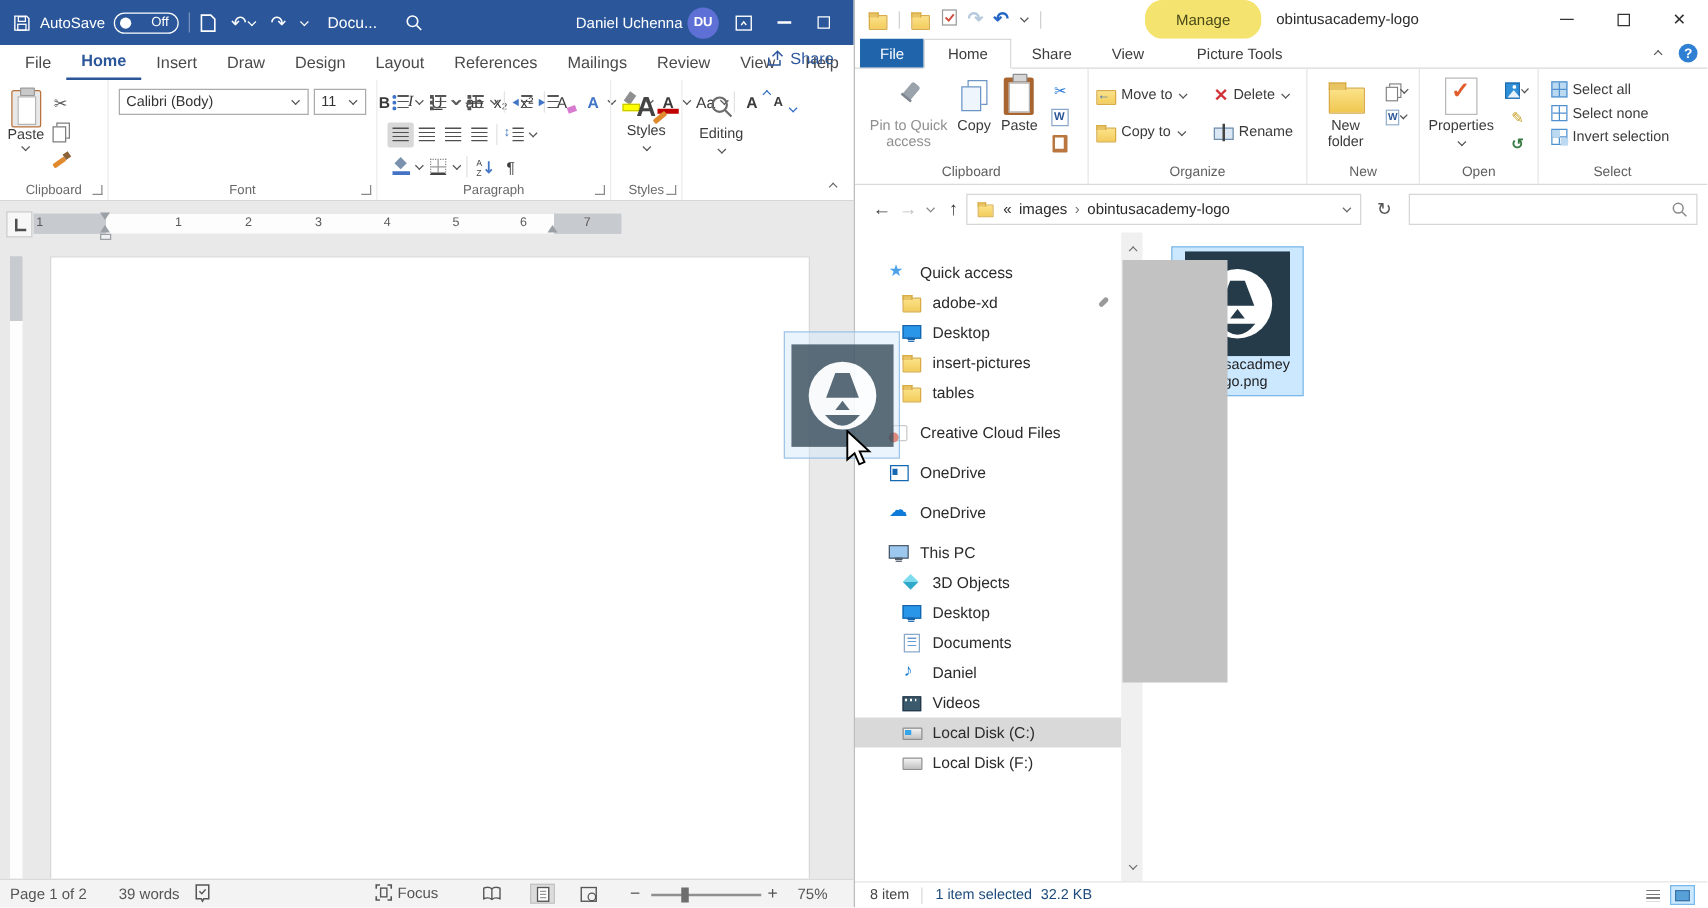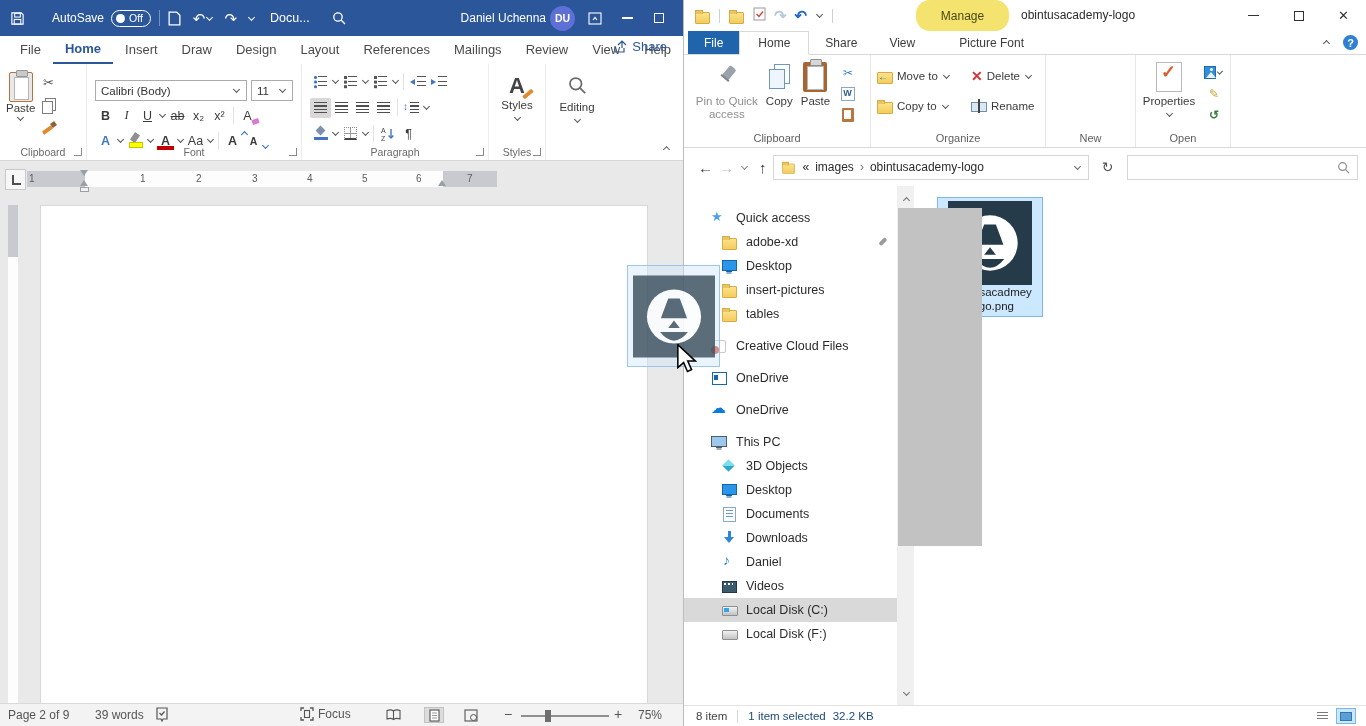--- a/index.html
+++ b/index.html
@@ -5,21 +5,21 @@
   html,body{margin:0;padding:0;width:1366px;height:726px;overflow:hidden;
     font-family:"Liberation Sans",sans-serif;background:#fff;}
   *{box-sizing:border-box;}
   .stage{position:relative;width:1366px;height:726px;}
 
   
   .word{position:absolute;left:0;top:0;width:683px;height:726px;background:#e9e9e9;}
   .w-title{height:36px;background:#2b579a;display:flex;align-items:center;color:#fff;font-size:12px;padding:0 8px 0 10px;}
   .w-title .sep{width:1px;height:16px;background:rgba(255,255,255,.35);margin:0 8px;}
   .tbtn{display:flex;align-items:center;justify-content:center;color:#fff;}
-  .pill{display:flex;align-items:center;gap:4px;border:1px solid #fff;border-radius:9px;height:17px;padding:0 7px 0 4px;margin-left:7px;}
+  .pill{display:flex;align-items:center;gap:16px;border:1px solid #fff;border-radius:9px;height:17px;padding:0 7px 0 4px;margin-left:7px;}
   .pill .dot{width:9px;height:9px;border-radius:50%;background:#fff;}
   .pill .off{font-size:10.5px;}
   .glyph{font-size:15px;line-height:1;}
   .chev{display:inline-block;width:5px;height:5px;border-right:1.3px solid currentColor;border-bottom:1.3px solid currentColor;transform:rotate(45deg);margin:0 2px 2px 2px;}
   .chev.up{transform:rotate(-135deg);margin-top:4px;}
   .w-doc-title{margin:0 8px 0 14px;font-size:12.5px;}
   .avatar{width:25px;height:25px;border-radius:50%;background:#5e6fd6;display:flex;align-items:center;justify-content:center;font-size:10.5px;font-weight:bold;margin:0 4px;}
   .winbtn{width:32px;height:36px;display:flex;align-items:center;justify-content:center;}
   .minline{width:11px;height:1.5px;background:#fff;}
   .maxbox{width:10px;height:10px;border:1.2px solid #fff;}
@@ -42,21 +42,21 @@
   .i-clipW::after{content:"";position:absolute;left:4px;top:4px;width:13px;height:21px;background:#fff;border:1px solid #b5b5b5;}
   .smcol{display:flex;flex-direction:column;gap:7px;padding-top:2px;}
   .smic{width:18px;height:16px;display:flex;align-items:center;justify-content:center;font-size:13px;color:#555;}
   .i-pages{position:relative;width:13px;height:14px;}
   .i-pages::before{content:"";position:absolute;left:3px;top:0;width:9px;height:11px;background:#fff;border:1px solid #7d7d7d;}
   .i-pages::after{content:"";position:absolute;left:0;top:3px;width:9px;height:11px;background:#fff;border:1px solid #7d7d7d;}
   .i-brush{position:relative;width:15px;height:14px;}
   .i-brush::before{content:"";position:absolute;left:1px;top:7px;width:11px;height:4px;background:#e08a2e;transform:rotate(-35deg);border-radius:1px;}
   .i-brush::after{content:"";position:absolute;right:0;top:1px;width:5px;height:5px;background:#8c6239;transform:rotate(-35deg);}
   
-  .wg-font{width:215px;padding:7px 6px 0 8px;display:flex;flex-direction:column;gap:4px;justify-content:center;}
+  .wg-font{width:215px;padding:7px 6px 0 8px;display:flex;flex-direction:row;gap:4px;}
   .selrow{display:flex;gap:4px;}
   .selbox{height:21px;border:1px solid #ababab;background:#fff;display:flex;align-items:center;font-size:11.5px;color:#333;padding:0 5px;justify-content:space-between;}
   .fbrow{display:flex;align-items:center;height:21px;}
   .fbtn{min-width:21px;height:20px;display:flex;align-items:center;justify-content:center;font-size:12.5px;color:#3b3b3b;padding:0 2px;}
   .vsep{width:1px;height:17px;background:#e2e2e2;margin:0 3px;}
   .b-bold{font-weight:bold;}
   .b-ital{font-style:italic;font-family:"Liberation Serif",serif;}
   .b-und{text-decoration:underline;}
   .b-strike{text-decoration:line-through;}
   .a-eff{color:#3f74c6;font-weight:bold;}
@@ -249,21 +249,21 @@
 
   <section class="word">
     <div class="w-title">
       <span class="tbtn">
         <svg width="15" height="15" viewBox="0 0 16 16">
             <path d="M2 2h10l2 2v10H2z" fill="none" stroke="#fff" stroke-width="1.2"></path>
             <rect x="5" y="2.5" width="6" height="4" fill="none" stroke="#fff" stroke-width="1.1"></rect>
             <rect x="4.5" y="9" width="7" height="5" fill="none" stroke="#fff" stroke-width="1.1"></rect>
           </svg>
       </span>
-      <span style="margin-left:27px">AutoSave</span>
+      <span style="margin-left:7px">AutoSave</span>
       <span class="pill">
           <span class="dot"></span>
           <span class="off">Off</span>
         </span>
       <span class="sep"></span>
       <span class="tbtn">
         <svg width="13" height="15" viewBox="0 0 12 14">
             <path d="M1 1h7l3 3v9H1z" fill="none" stroke="#fff" stroke-width="1.2"></path>
           </svg>
       </span>
@@ -503,21 +503,21 @@
           <span class="rnum" style="left: 440px;">7</span>
         </div>
     </div>
 
     <div class="w-doc">
       <div class="vruler"></div>
       <div class="page"></div>
     </div>
 
     <div class="w-status">
-      <span class="ws" style="left:8px">Page 2 of 9</span>
+      <span class="ws" style="left:8px">Page 1 of 2</span>
       <span class="ws" style="left:95px">39 words</span>
       <span class="ws" style="left:155px;top:3px">
         <svg width="14" height="15" viewBox="0 0 14 15">
             <path d="M2 1h10v11H8l-1 2-1-2H2z" fill="none" stroke="#555" stroke-width="1.2"></path>
             <path d="M4.5 6l2 2 3-3.5" fill="none" stroke="#555" stroke-width="1.2"></path>
           </svg>
       </span>
       <span class="ws ws-ic" style="left:300px;top:3px">
         <svg width="14" height="14" viewBox="0 0 14 14">
             <path d="M1 4V1h3M10 1h3v3M13 10v3h-3M4 13H1v-3" fill="none" stroke="#555" stroke-width="1.3"></path>
@@ -588,21 +588,21 @@
           <div class="e-tab active">
             <span>Home</span>
           </div>
           <div class="e-tab">
             <span>Share</span>
           </div>
           <div class="e-tab">
             <span>View</span>
           </div>
         </div>
-      <div class="e-tab ctx">Picture Font</div>
+      <div class="e-tab ctx">Picture Tools</div>
       <div class="e-helpzone">
         <span class="chev up" style="color:#555"></span>
         <span class="helpq">?</span>
       </div>
     </div>
 
     <div class="e-ribbon">
       <div class="eg" style="width:187px">
         <div class="eg-body">
           <div class="ebig dim" style="width:62px">
@@ -649,20 +649,36 @@
           </div>
           <div class="eitem">
             <span class="i-rename"></span>
             <span>Rename</span>
           </div>
         </div>
         <div class="eg-label">Organize</div>
       </div>
 
       <div class="eg" style="width:90px">
+        <div class="eg-body">
+          <div class="ebig" style="width:46px">
+            <span class="i-foldbig"></span>
+            <span>New folder</span>
+          </div>
+          <div class="ecol">
+            <span class="esm">
+                <span class="i-pages" style="transform:scale(.9)"></span>
+                <span class="chev" style="color:#555"></span>
+              </span>
+            <span class="esm">
+                <span class="i-wdoc" style="transform:scale(.9)"></span>
+                <span class="chev" style="color:#555"></span>
+              </span>
+          </div>
+        </div>
         <div class="eg-label">New</div>
       </div>
 
       <div class="eg" style="width:95px">
         <div class="eg-body">
           <div class="ebig" style="width:54px">
             <span class="i-prop"></span>
             <span>Properties</span>
             <span class="chev" style="color:#555"></span>
           </div>
@@ -671,20 +687,37 @@
                 <span class="i-pic"></span>
                 <span class="chev" style="color:#555"></span>
               </span>
             <span class="esm" style="color:#c9a227">✎</span>
             <span class="esm" style="color:#3a7d44;font-weight:bold">↺</span>
           </div>
         </div>
         <div class="eg-label">Open</div>
       </div>
 
+      <div class="eg" style="width:118px;border-right:none">
+        <div class="esel">
+          <div class="eitem">
+              <span class="i-sel all"></span>
+              <span>Select all</span>
+            </div>
+          <div class="eitem">
+              <span class="i-sel"></span>
+              <span>Select none</span>
+            </div>
+          <div class="eitem">
+              <span class="i-sel inv"></span>
+              <span>Invert selection</span>
+            </div>
+        </div>
+        <div class="eg-label">Select</div>
+      </div>
     </div>
 
     <div class="e-address">
       <span class="nav-arrow">←</span>
       <span class="nav-arrow dis">→</span>
       <span class="chev" style="color:#888"></span>
       <span class="nav-arrow" style="margin-left:4px">↑</span>
       <div class="addrbox">
         <span class="nav-ic ic-folder" style="margin:0;transform:scale(.85)"></span>
         <span class="crumbs">
@@ -761,24 +794,20 @@
           <div class="nav-item" style="--indent: 1;">
             <span class="nav-ic ic-desktop"></span>
             <span class="nav-label">Desktop</span>
           </div>
 
           <div class="nav-item" style="--indent: 1;">
             <span class="nav-ic ic-documents"></span>
             <span class="nav-label">Documents</span>
           </div>
 
-          <div class="nav-item" style="--indent: 1;">
-            <span class="nav-ic ic-downloads"></span>
-            <span class="nav-label">Downloads</span>
-          </div>
 
           <div class="nav-item" style="--indent: 1;">
             <span class="nav-ic ic-music"></span>
             <span class="nav-label">Daniel</span>
           </div>
 
 
           <div class="nav-item" style="--indent: 1;">
             <span class="nav-ic ic-videos"></span>
             <span class="nav-label">Videos</span>

